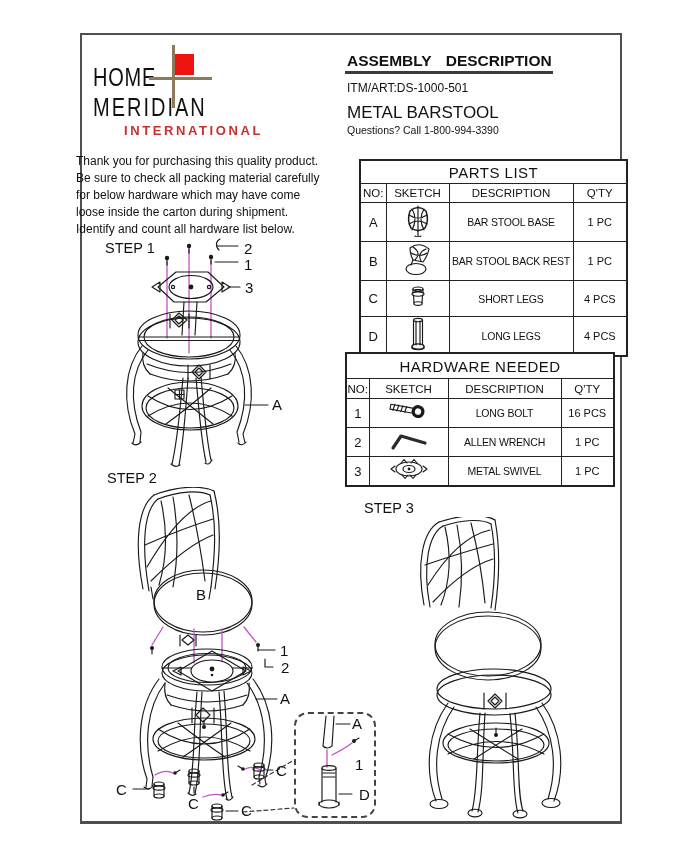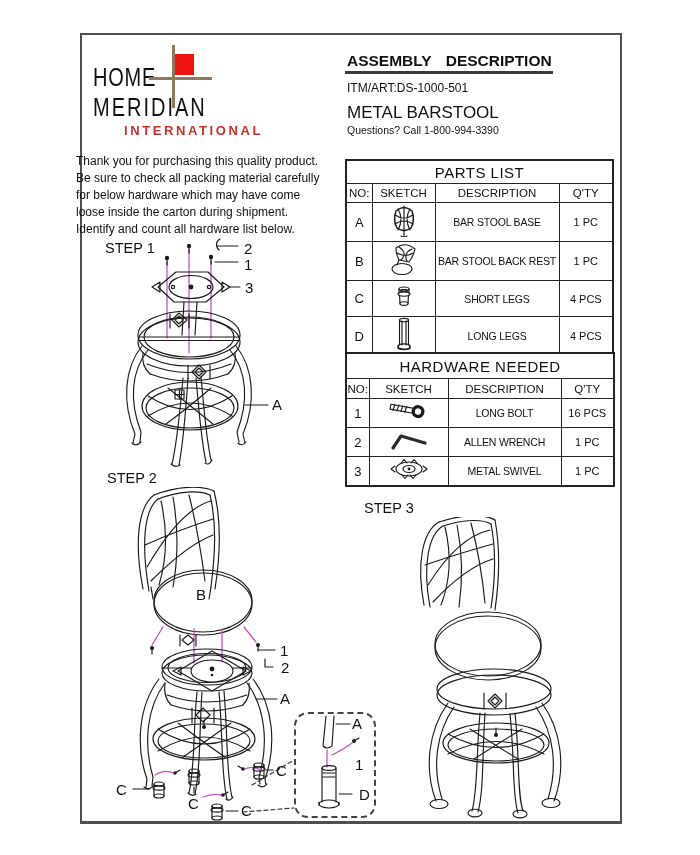--- a/index.html
+++ b/index.html
@@ -79,21 +79,21 @@
   <div class="abs questions-line">Questions? Call 1-800-994-3390</div>
 
   <div>
     <div class="abs intro-line" style="top:154px">Thank you for purchasing this quality product.</div>
     <div class="abs intro-line" style="top:171px">Be sure to check all packing material carefully</div>
     <div class="abs intro-line" style="top:188px">for below hardware which may have come</div>
     <div class="abs intro-line" style="top:205px">loose inside the carton during shipment.</div>
     <div class="abs intro-line" style="top:222px">Identify and count all hardware list below.</div>
   </div>
 
-  <table class="spec" style="left:345px;top:159px;width:267px;">
+  <table class="spec" style="left:359px;top:159px;width:267px;">
     <colgroup>
         <col style="width:26px">
         <col style="width:63px">
         <col style="width:124px">
         <col style="width:54px">
       </colgroup>
     <tbody>
         <tr>
       <td colspan="4" class="tbl-title" style="height:22px">PARTS LIST</td>
     </tr>

